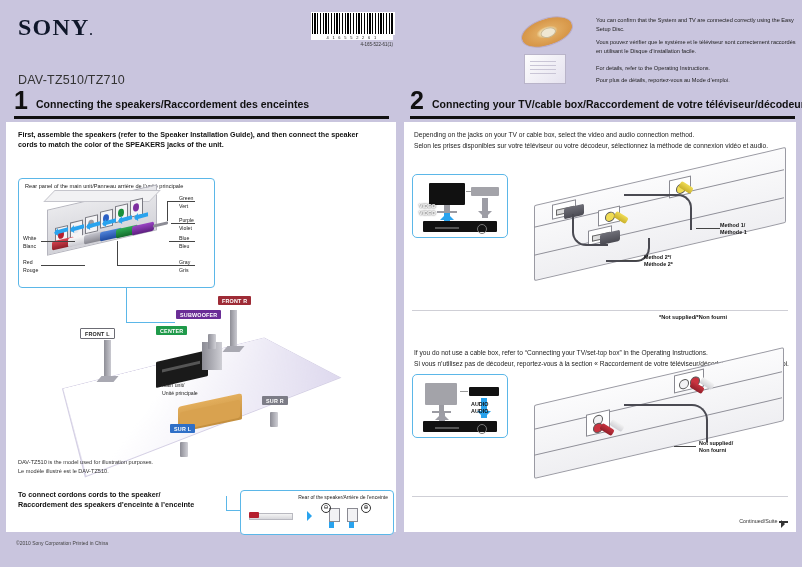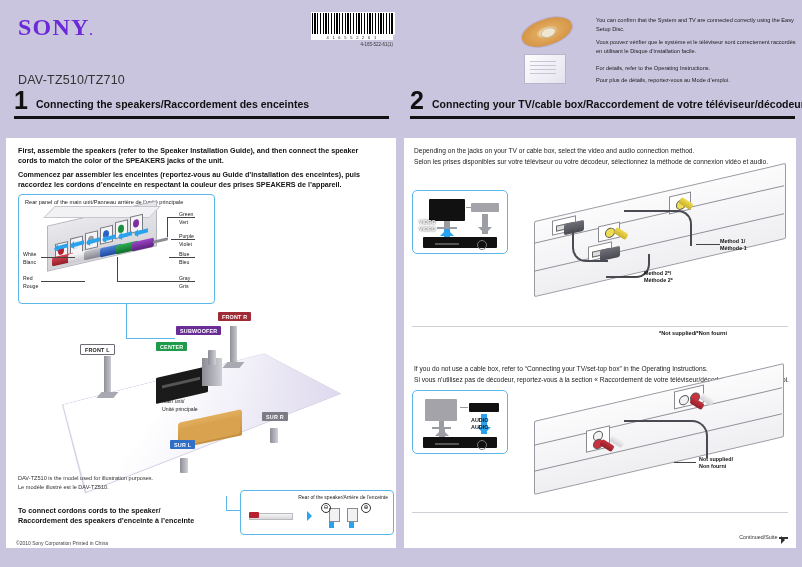--- a/index.html
+++ b/index.html
@@ -11,21 +11,21 @@
     position:relative;
     -webkit-font-smoothing:antialiased;
   }
   .page{position:absolute;inset:0;}
 
   
   .sony{
     position:absolute;left:18px;top:14px;
     font-family:"Liberation Serif", serif;
     font-weight:bold;font-size:24px;letter-spacing:1.2px;
-    color:#6d28d9;
+    color:#0f172a;
   }
   .sony .dot{font-size:12px;}
 
   
   .barcode-wrap{position:absolute;left:311px;top:12px;width:82px;text-align:center;}
   .barcode{
     height:21px;width:82px;background:#fff;
     background-image:repeating-linear-gradient(90deg,
       #000 0 1px,#fff 1px 2px,#000 2px 4px,#fff 4px 5px,
       #000 5px 6px,#fff 6px 8px,#000 8px 9px,#fff 9px 11px);
@@ -59,21 +59,21 @@
   }
   .step .rule{
     position:absolute;left:0;top:22px;height:3px;background:#111;
   }
   #step1{left:14px;top:94px;width:375px;}
   #step1 .rule{width:375px;}
   #step2{left:410px;top:94px;width:385px;}
   #step2 .rule{width:385px;}
 
   
-  .panel{position:absolute;background:#fff;margin-top:16px;}
+  .panel{position:absolute;background:#fff;}
   #panel-left{left:6px;top:122px;width:390px;height:410px;}
   #panel-right{left:404px;top:122px;width:392px;height:410px;}
 
   
   .t-bold{font-size:7.2px;font-weight:bold;color:#111;line-height:1.45;}
   .t-norm{font-size:6.6px;color:#222;line-height:1.5;}
   .t-small{font-size:5.6px;color:#333;line-height:1.45;}
 
   
   .subbar{
@@ -315,21 +315,20 @@
 
   <div class="step" id="step2">
     <div class="num">2</div>
     <div class="label">Connecting your TV/cable box/Raccordement de votre téléviseur/décodeur</div>
     <div class="rule"></div>
   </div>
 
   <div class="panel" id="panel-left">
 
     <div class="t-bold" style="position:absolute;left:12px;top:8px;width:360px">First, assemble the speakers (refer to the Speaker Installation Guide), and then connect the speaker cords to match the color of the SPEAKERS jacks of the unit.</div>
-    <div class="t-bold" style="position:absolute;left:12px;top:32px;width:362px">Commencez par assembler les enceintes (reportez-vous au Guide d’installation des enceintes), puis raccordez les cordons d’enceinte en respectant la couleur des prises SPEAKERS de l’appareil.</div>
 
     <div id="rear-fig" style="left:12px;top:56px">
       <div class="cap">Rear panel of the main unit/Panneau arrière de l’unité principale</div>
 
       <div class="rp-body">
         <div class="rp-chassis"></div>
         <div class="rp-chassis-top"></div>
 
         <div class="rp-jackrow">
           <div class="rp-jack" style="left:0px;top:12px">

